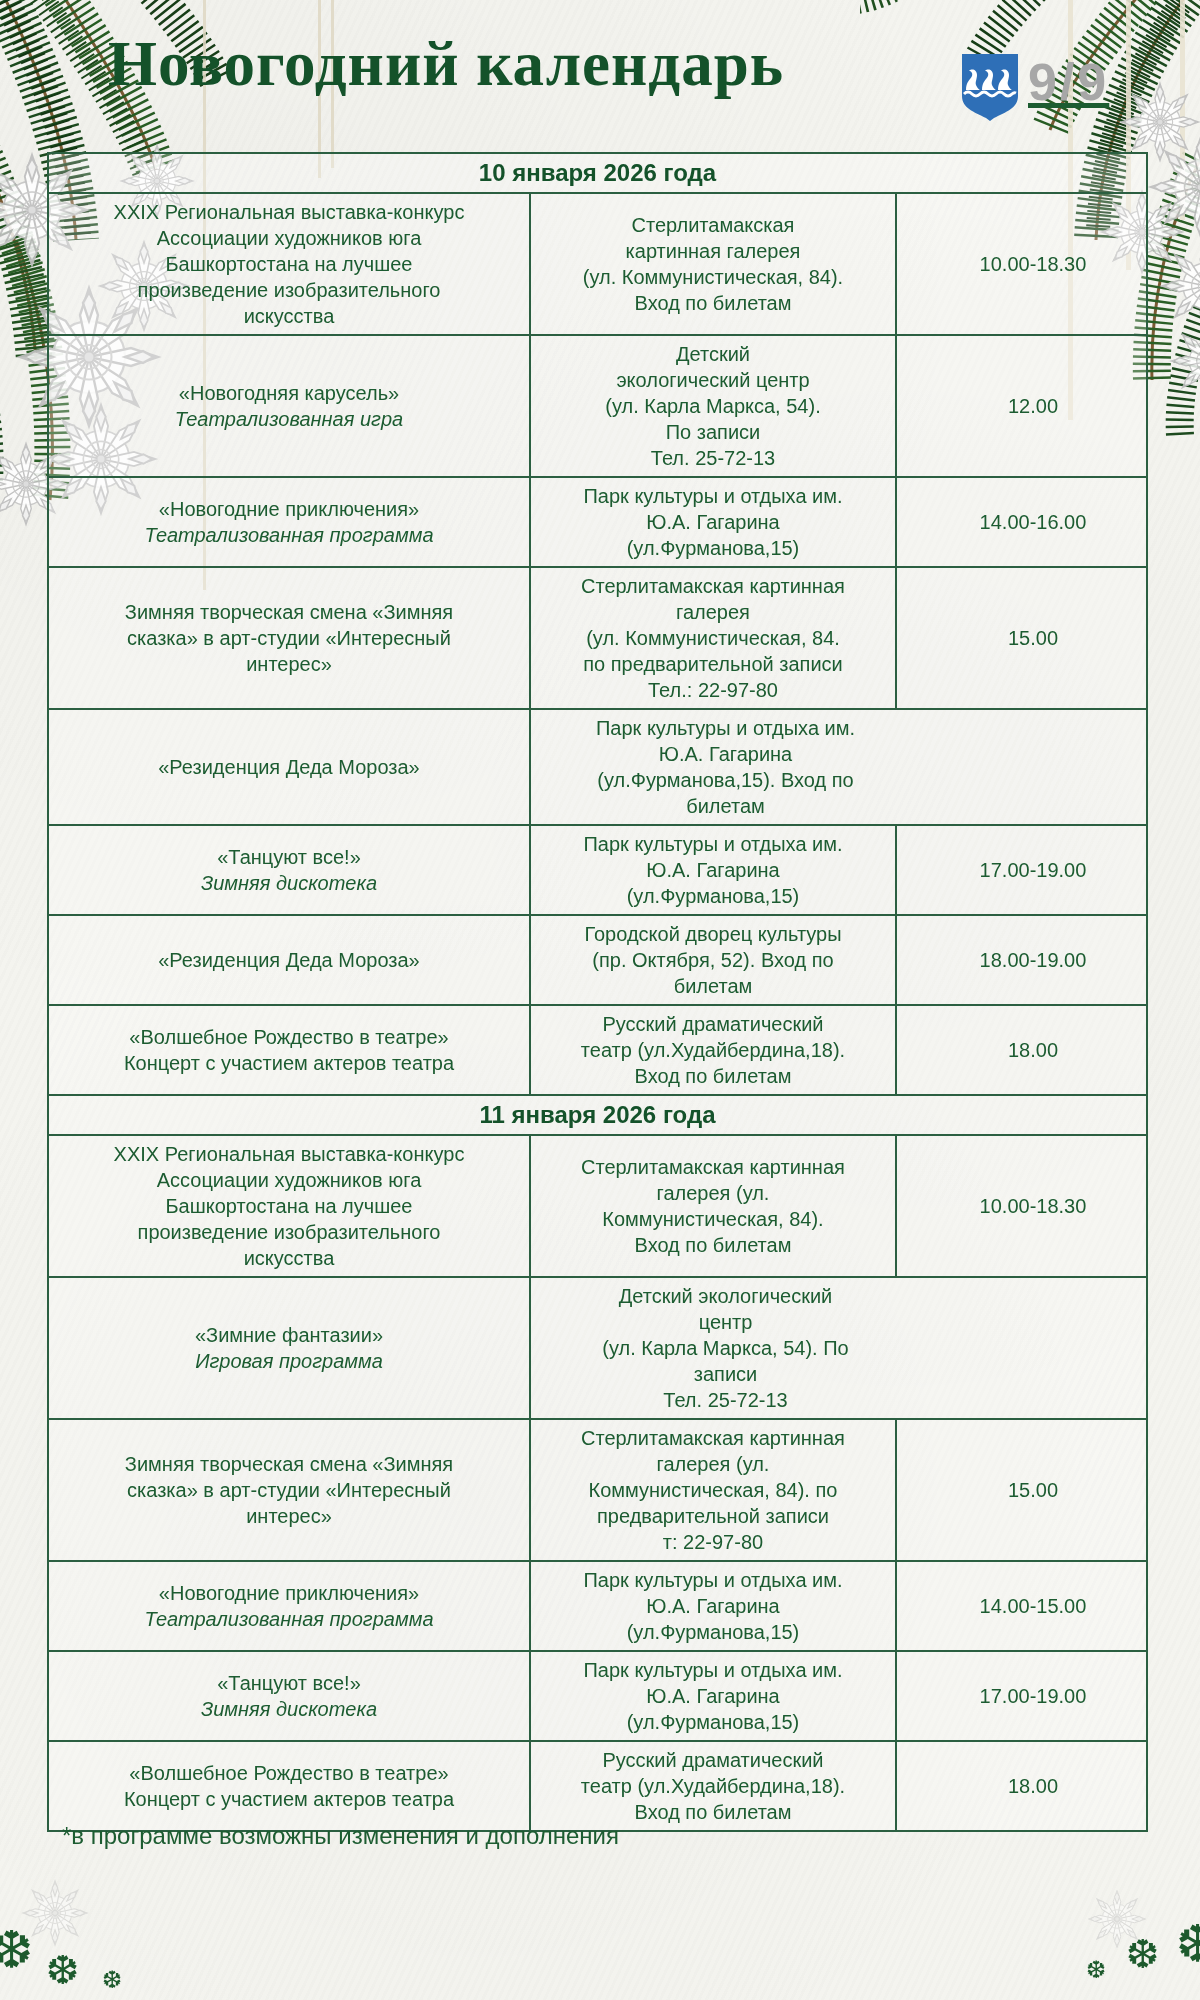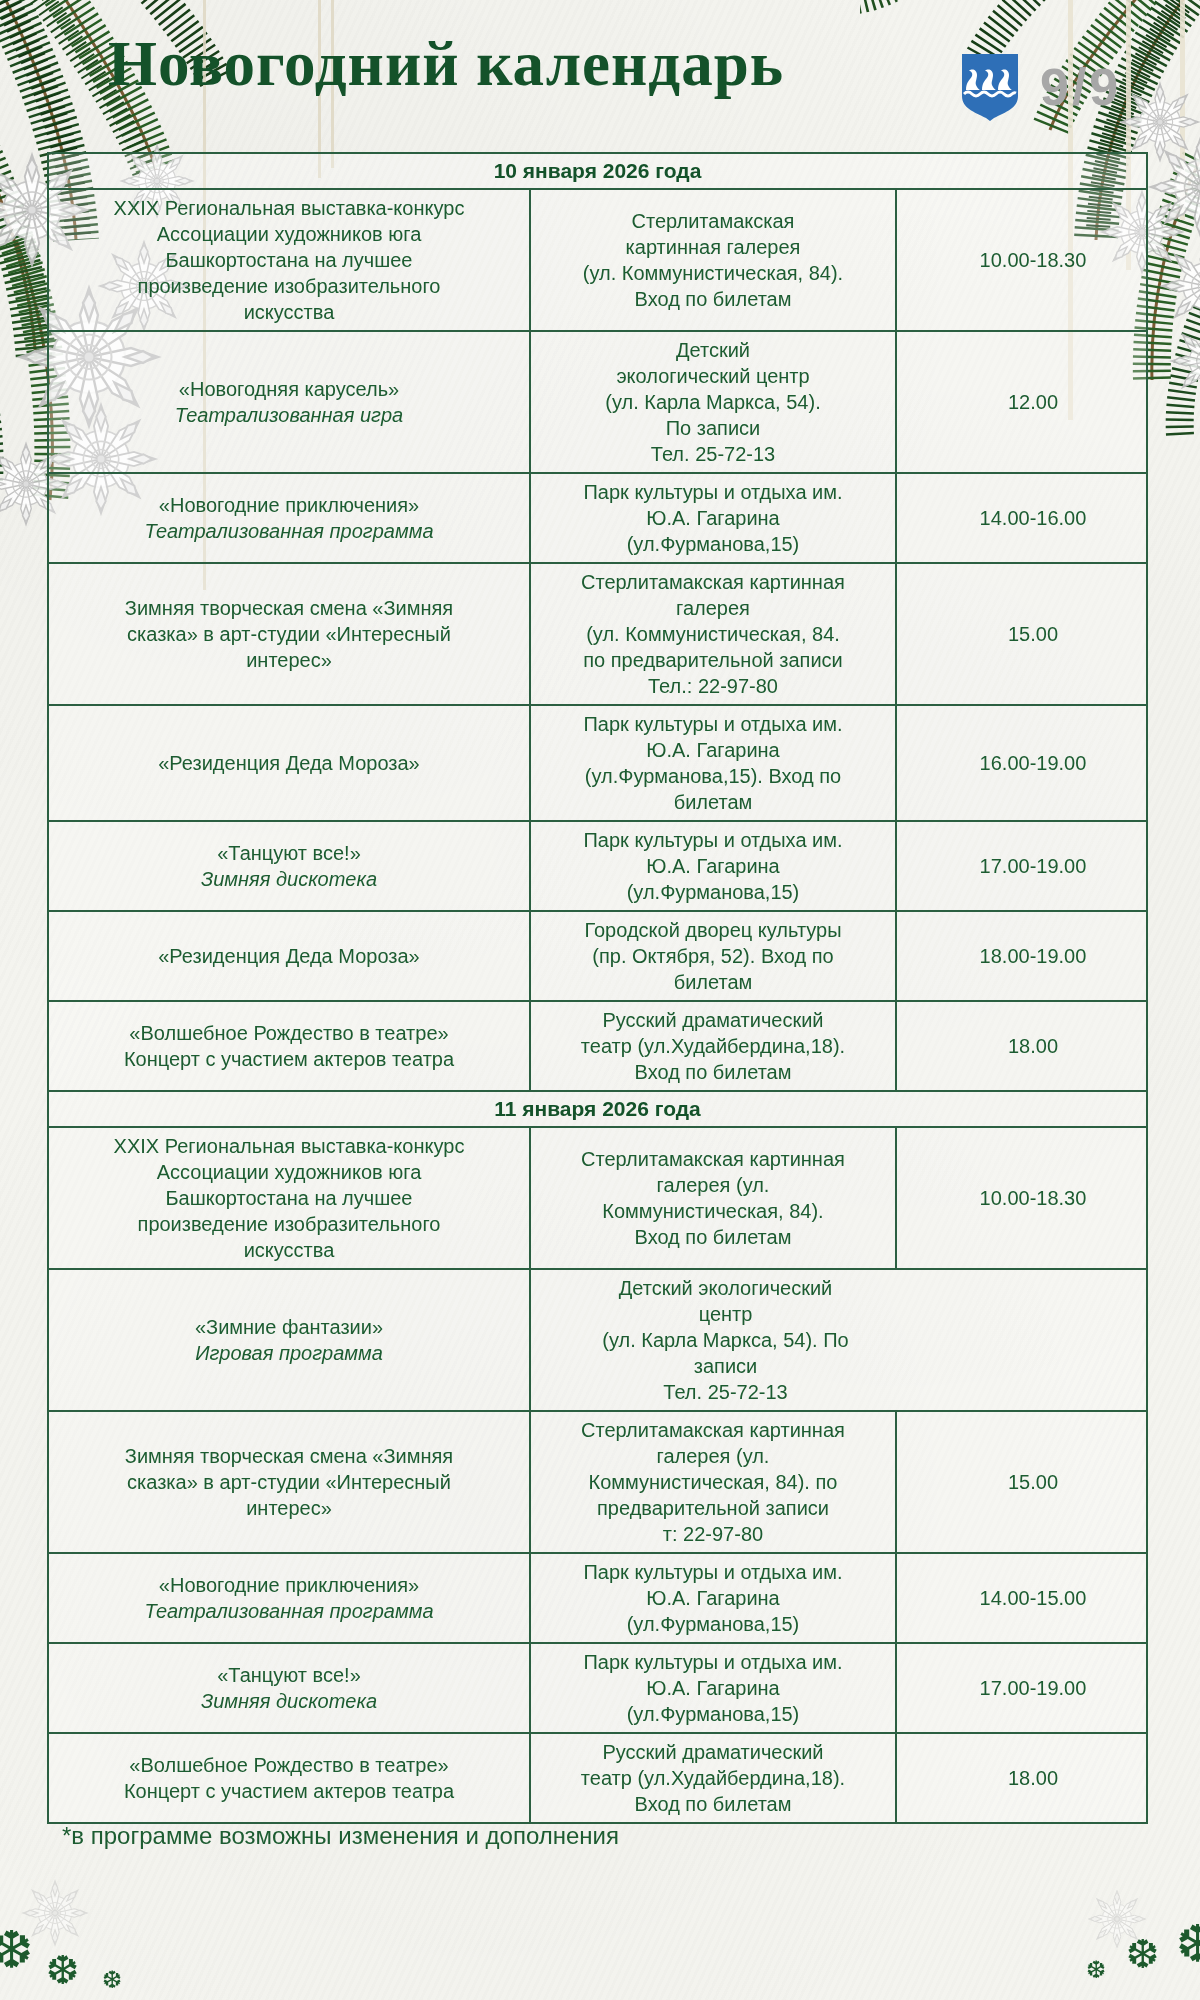--- a/index.html
+++ b/index.html
@@ -25,33 +25,33 @@
     overflow:hidden;
     color:var(--text-green);
   }
 
   
   .page-title{
     position:absolute; left:108px; top:28px; width:860px;
     font-size:63px; font-weight:bold; letter-spacing:1px;
     color:var(--title-green); white-space:nowrap;font-family:Liberation Serif, serif;
   }
-  .logo-wrap{position:absolute; left:960px; top:52px; display:flex; align-items:center; gap:20px;}
+  .logo-wrap{position:absolute; left:960px; top:52px; display:flex; gap:8px;text-decoration:underline;}
   .logo-shield{width:60px; height:70px; display:block;}
   .logo-text{font-size:52px; font-weight:bold; color:var(--logo-gray); letter-spacing:3px;}
 
   
   .schedule{
     position:absolute; left:47px; top:152px; width:1101px;
     border:2px solid var(--border-green);
     background:rgba(255,255,255,0.25);
   }
   .day-header{
     border-bottom:2px solid var(--border-green);
-    text-align:center; font-weight:bold; font-size:21px;
+    text-align:center; font-weight:bold; font-size:24px;
     padding:5px 0; color:var(--title-green);
   }
   .event-row{
     display:grid; grid-template-columns:482px 366px 1fr;
     border-bottom:2px solid var(--border-green);
   }
   .event-row:last-child{border-bottom:none;}
   .cell{
     border-right:2px solid var(--border-green);
     display:flex; flex-direction:column; justify-content:center; align-items:center;
@@ -291,23 +291,20 @@
     <div class="cell">
       <span class="ev-title">«Резиденция Деда Мороза»</span>
 
     </div>
     <div class="cell">
       <span class="ev-venue">Парк культуры и отдыха им.
 Ю.А. Гагарина
 (ул.Фурманова,15). Вход по
 билетам</span>
     </div>
-    <div class="cell">
-      <span>16.00-19.00</span>
-    </div>
   </div>
     <div class="event-row">
     <div class="cell">
       <span class="ev-title">«Танцуют все!»</span>
       <span class="ev-subtitle">Зимняя дискотека</span>
     </div>
     <div class="cell">
       <span class="ev-venue">Парк культуры и отдыха им.
 Ю.А. Гагарина
 (ул.Фурманова,15)</span>

